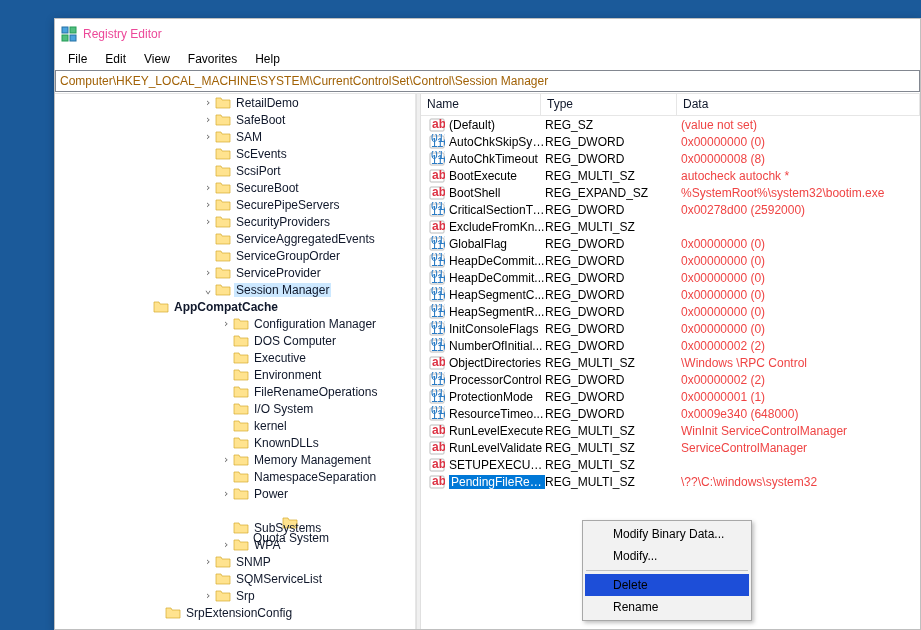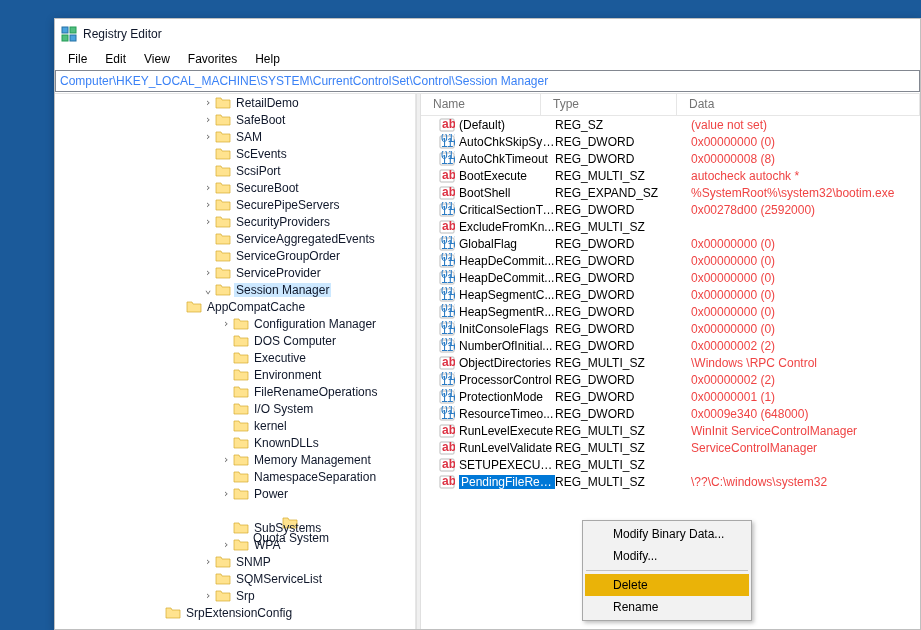--- a/index.html
+++ b/index.html
@@ -1,46 +1,46 @@
 <!DOCTYPE html>
 <html><head>
 <meta charset="utf-8">
 <style>
 * { box-sizing: border-box; margin: 0; padding: 0; font-family: "Segoe UI", Tahoma, sans-serif; font-size: 12px; }
 body { background: #1b5a9a; width: 921px; height: 630px; overflow: hidden; position: relative; }
 .window { position: absolute; left: 54px; top: 18px; width: 867px; height: 612px; background: #fff; border: 1px solid #bfbfbf; display: flex; flex-direction: column; box-shadow: 0 2px 8px rgba(0,0,0,.25); }
 .titlebar { height: 30px; background: #fff; display: flex; align-items: center; padding: 0 6px; border-bottom: 0; }
 .titlebar .ticon { width: 16px; height: 16px; margin-right: 6px; }
-.titlebar .ttext { font-size: 12px; color: #0f172a; }
+.titlebar .ttext { font-size: 12px; color: #ec4899; }
 .menubar { height: 20px; display: flex; align-items: center; padding: 0 4px; gap: 0; }
 .menubar .mitem { padding: 2px 9px; color: #000; cursor: default; }
 .addrbar { height: 22px; border: 1px solid #828790; margin: 1px 0 1px 0; background: #fff; display: flex; align-items: center; padding: 0 4px; }
-.addrbar span { font-size: 12px; color: #3b82f6; }
+.addrbar span { font-size: 12px; color: #a16207; }
 .content { flex: 1; display: flex; border-top: 1px solid #e6e6e6; overflow: hidden; }
 .tree { width: 361px; border-right: 1px solid #e6e6e6; overflow-y: auto; overflow-x: hidden; background: #fff; position: relative; }
 .splitter { width: 5px; background: #f0f0f0; cursor: ew-resize; border-right:1px solid #e0e0e0; border-left:1px solid #e0e0e0;}
 .listpane { flex: 1; display: flex; flex-direction: column; overflow: hidden; background: #fff; }
 .listhdr { height: 22px; display: flex; border-bottom: 1px solid #e6e6e6; background: #fff; }
-.listhdr .hcell { border-right: 1px solid #e6e6e6; padding: 3px 12px; color: #737373; font-size: 12px; }
+.listhdr .hcell { border-right: 1px solid #e6e6e6; padding: 3px 6px; color: #0f172a; font-size: 12px; }
 .listbody { flex: 1; overflow: auto; position: relative; }
-.row { height: 17px; display: flex; align-items: center; padding-left: 18px; }
+.row { height: 17px; display: flex; align-items: center; padding-left: 8px; }
 .row .icon { width: 16px; height: 16px; margin-right: 4px; flex-shrink:0; }
 .row .cname { width: 96px; overflow: hidden; white-space: nowrap; text-overflow: ellipsis; color:#000; }
 .row .ctype { width: 136px; white-space: nowrap; color:#000; }
 .row .cdata { flex: 1; white-space: nowrap; color:#ef4444; }
 .row.selected { background: #fff; }
 .row.selected .cname { background: #0078d7; color: #fff; padding: 0 2px; width:auto; max-width:96px; }
 .trow { height: 17px; display: flex; align-items: center; white-space: nowrap; }
 .trow .expander { width: 14px; text-align: center; color: #666; font-size: 11px; font-family: monospace; cursor:default; }
 .trow .folder { width: 16px; height: 16px; margin-right: 3px; }
 .trow .label { padding: 0 2px; color:#0f172a;text-align:right; }
 .trow.selected .label { background: #cce8ff; }
 .ctxmenu { position:absolute; background:#f2f2f2; border:1px solid #a8a8a8; box-shadow:2px 2px 4px rgba(0,0,0,.25); padding:2px; z-index:100; }
 .ctxmenu .citem { padding:4px 40px 4px 28px; white-space:nowrap; color:#000; cursor:default; }
-.ctxmenu .citem.hl { background:#eab308; }
+.ctxmenu .citem.hl { background:#1d4ed8; }
 .ctxmenu .sep { height:1px; background:#c0c0c0; margin:3px 1px; }
 </style>
 </head>
 <body>
 
 <div class="window">
 
   <div class="titlebar">
     <svg class="ticon" viewBox="0 0 16 16">
       <rect x="1" y="1" width="6" height="6" fill="#4aa3df" stroke="#2471a3"></rect>
@@ -142,21 +142,21 @@
             </svg></span>
           <span class="label">ServiceProvider</span>
         </div>
         <div class="trow selected" style="padding-left: 146px;">
           <span class="expander">⌄</span>
           <span class="folder"><svg viewBox="0 0 16 16" width="16" height="16">
               <path d="M1 3h5l1 2h8v8H1z" fill="#ffe38f" stroke="#d6a92b" stroke-width="0.7"></path>
             </svg></span>
           <span class="label">Session Manager</span>
         </div>
-        <div class="trow" style="padding-left: 117px;">
+        <div class="trow" style="padding-left: 84px; font-weight: bold;">
           <span class="expander">&nbsp;</span>
           <span class="folder"><svg viewBox="0 0 16 16" width="16" height="16">
               <path d="M1 3h5l1 2h8v8H1z" fill="#ffe38f" stroke="#d6a92b" stroke-width="0.7"></path>
             </svg></span>
           <span class="label">AppCompatCache</span>
         </div>
         <div class="trow" style="padding-left: 164px;">
           <span class="expander">›</span>
           <span class="folder"><svg viewBox="0 0 16 16" width="16" height="16">
               <path d="M1 3h5l1 2h8v8H1z" fill="#ffe38f" stroke="#d6a92b" stroke-width="0.7"></path>

